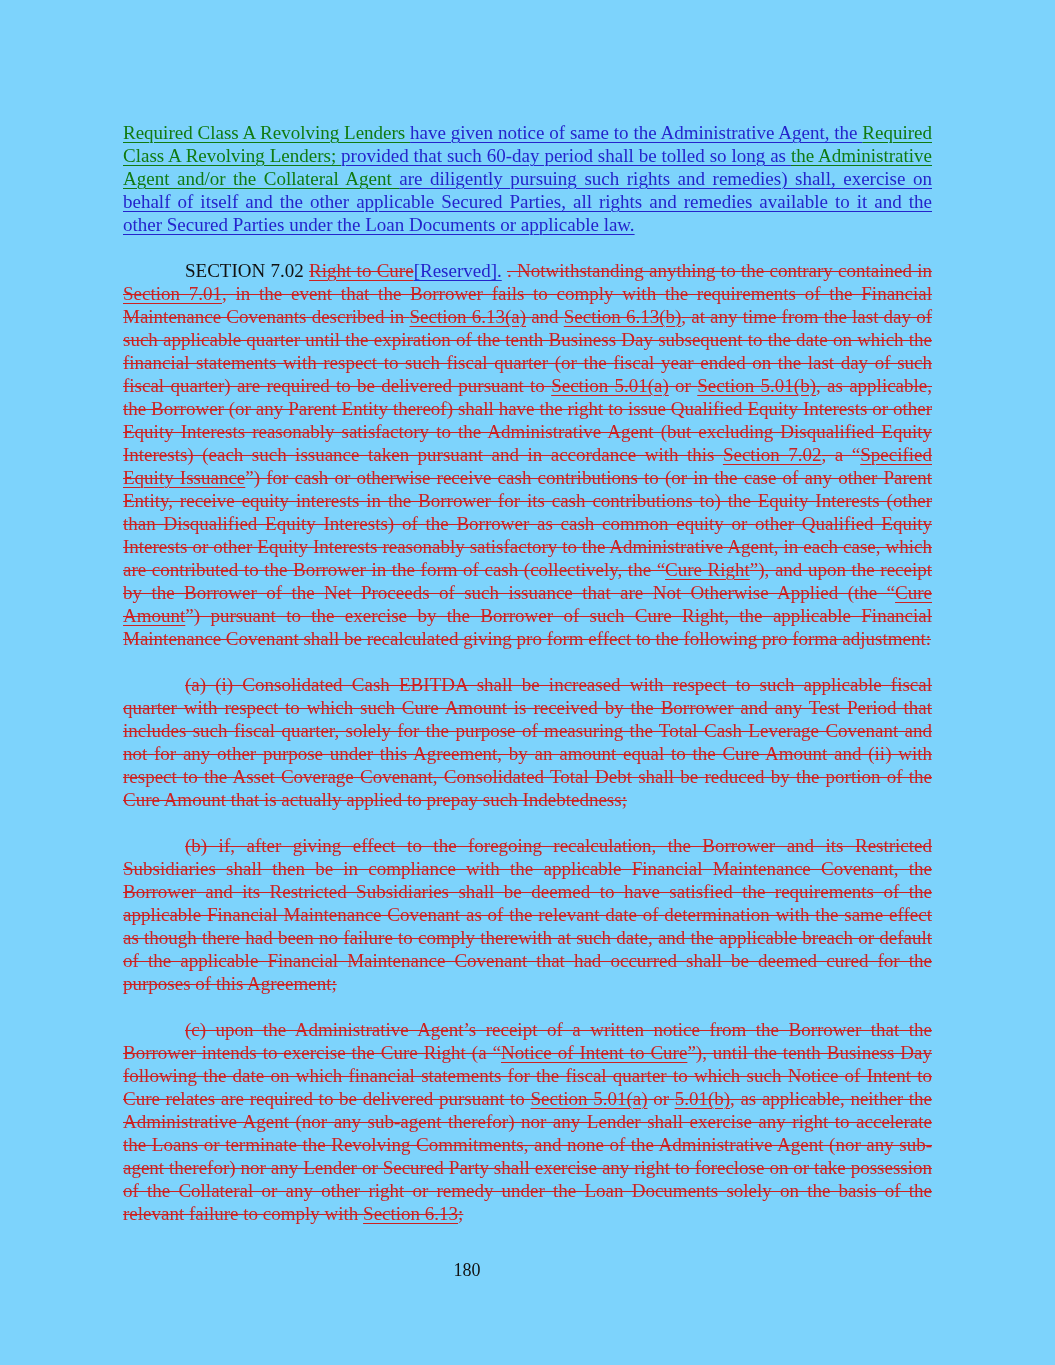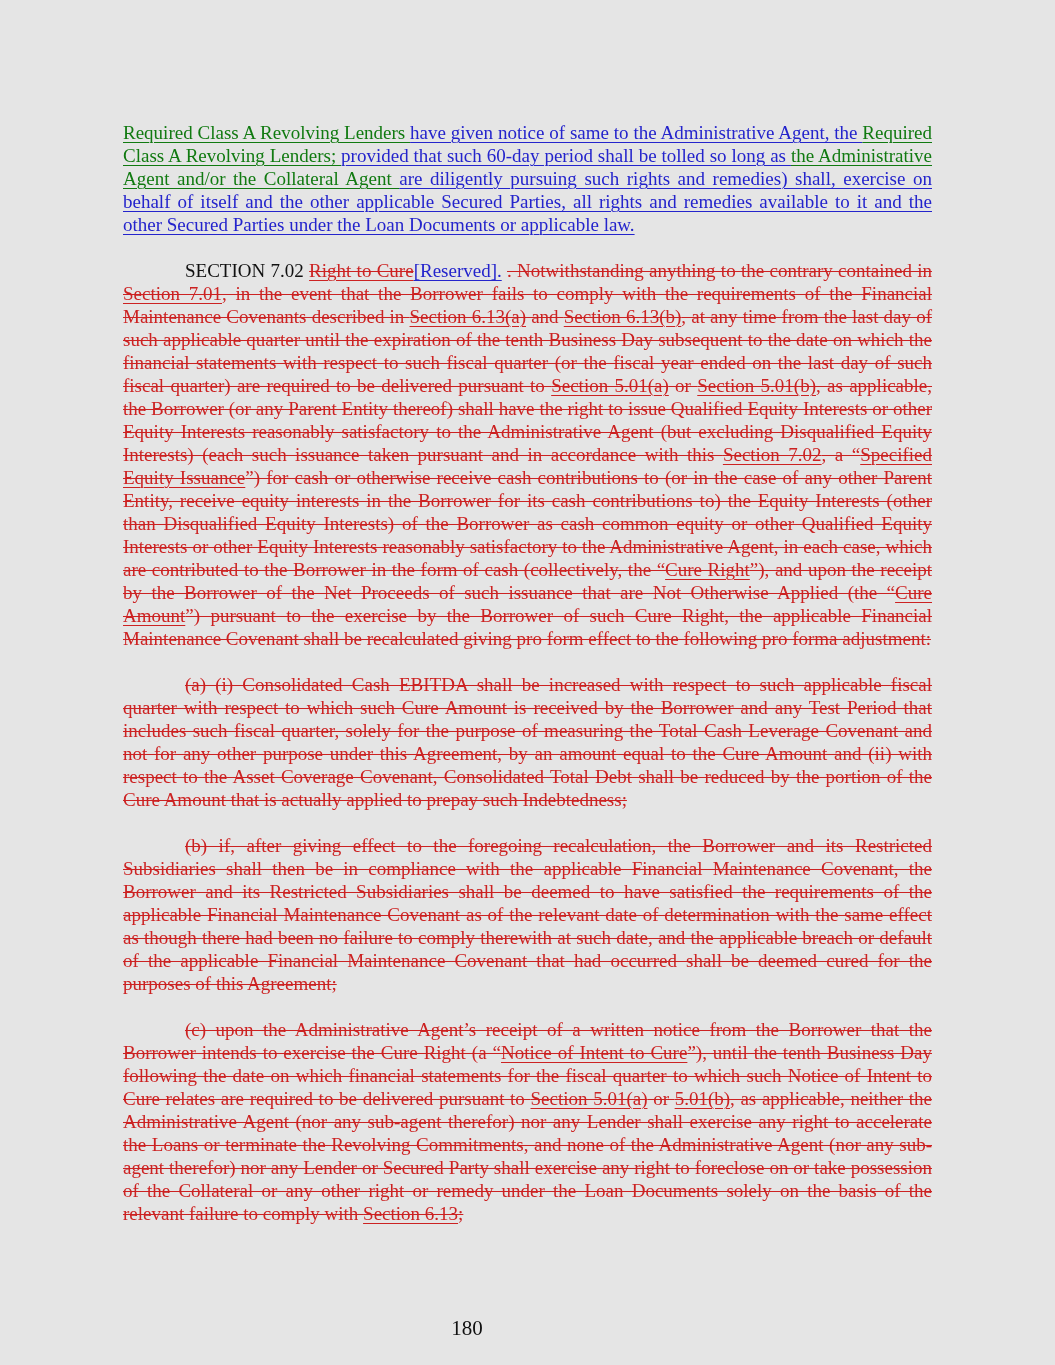--- a/index.html
+++ b/index.html
@@ -12,21 +12,21 @@
     height: 1365px;
     position: relative;
     overflow: hidden;
     font-family: "Liberation Serif", serif;
   }
   .page {
     position: absolute;
     top: 0; left: 0;
     width: 1055px;
     height: 1365px;
-    background: #e5e5e5;
+    background: #7dd3fc;
   }
   .doc-body {
     position: absolute;
     top: 121px;
     left: 123px;
     width: 809px;
   }
   .para {
     font-size: 19px;
     line-height: 23px;
@@ -62,25 +62,25 @@
   }
   .seg-redu {
     color: #cc2222;
     text-decoration: line-through underline;
     text-decoration-color: #cc2222;
     text-decoration-thickness: 1px;
     text-underline-offset: 3px;
   }
   .footer {
     position: absolute;
-    top: 1316px;
+    top: 1260px;
     left: 0;
     width: 934px;
     text-align: center;
-    font-size: 21px;
+    font-size: 18px;
     color: #111111;
   }
 </style>
 </head>
 <body>
 
 <div class="page">
   <div class="doc-body">
       <p class="para"><span class="seg-green">Required Class A Revolving Lenders </span><span class="seg-blue">have given notice of same to the Administrative Agent, the </span><span class="seg-green">Required Class A Revolving Lenders; </span><span class="seg-blue">provided that such 60-day period shall be tolled so long as </span><span class="seg-green">the Administrative Agent and/or the Collateral Agent </span><span class="seg-blue">are diligently pursuing such rights and remedies) shall, exercise on behalf of itself and the other applicable Secured Parties, all rights and remedies available to it and the other Secured Parties under the Loan Documents or applicable law.</span></p>
       <p class="para indent"><span class="seg-black">SECTION 7.02 </span><span class="seg-redu">Right to Cure</span><span class="seg-blue">[Reserved].</span><span class="seg-black"> </span><span class="seg-red">. Notwithstanding anything to the contrary contained in </span><span class="seg-redu">Section 7.01</span><span class="seg-red">, in the event that the Borrower fails to comply with the requirements of the Financial Maintenance Covenants described in </span><span class="seg-redu">Section 6.13(a)</span><span class="seg-red"> and </span><span class="seg-redu">Section 6.13(b)</span><span class="seg-red">, at any time from the last day of such applicable quarter until the expiration of the tenth Business Day subsequent to the date on which the financial statements with respect to such fiscal quarter (or the fiscal year ended on the last day of such fiscal quarter) are required to be delivered pursuant to </span><span class="seg-redu">Section 5.01(a)</span><span class="seg-red"> or </span><span class="seg-redu">Section 5.01(b)</span><span class="seg-red">, as applicable, the Borrower (or any Parent Entity thereof) shall have the right to issue Qualified Equity Interests or other Equity Interests reasonably satisfactory to the Administrative Agent (but excluding Disqualified Equity Interests) (each such issuance taken pursuant and in accordance with this </span><span class="seg-redu">Section 7.02</span><span class="seg-red">, a “</span><span class="seg-redu">Specified Equity Issuance</span><span class="seg-red">”) for cash or otherwise receive cash contributions to (or in the case of any other Parent Entity, receive equity interests in the Borrower for its cash contributions to) the Equity Interests (other than Disqualified Equity Interests) of the Borrower as cash common equity or other Qualified Equity Interests or other Equity Interests reasonably satisfactory to the Administrative Agent, in each case, which are contributed to the Borrower in the form of cash (collectively, the “</span><span class="seg-redu">Cure Right</span><span class="seg-red">”), and upon the receipt by the Borrower of the Net Proceeds of such issuance that are Not Otherwise Applied (the “</span><span class="seg-redu">Cure Amount</span><span class="seg-red">”) pursuant to the exercise by the Borrower of such Cure Right, the applicable Financial Maintenance Covenant shall be recalculated giving pro form effect to the following pro forma adjustment:</span></p>

